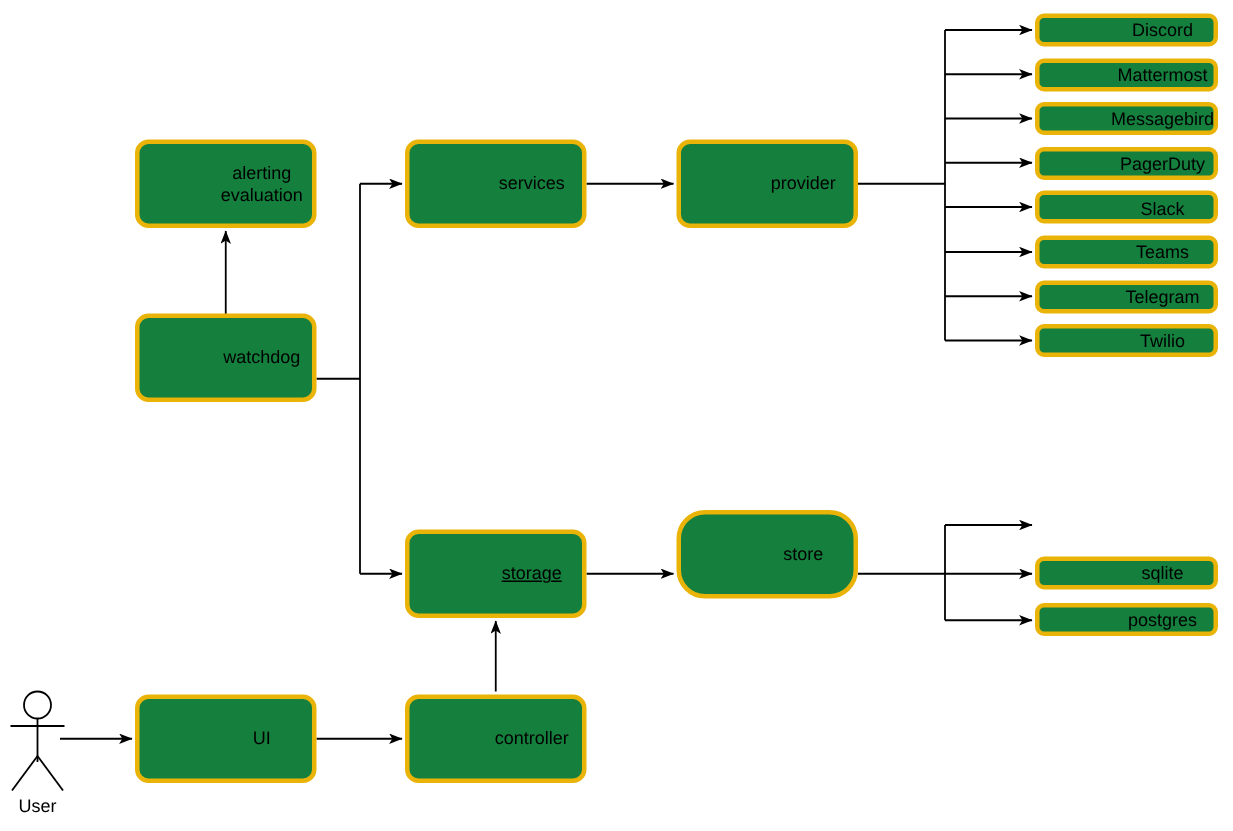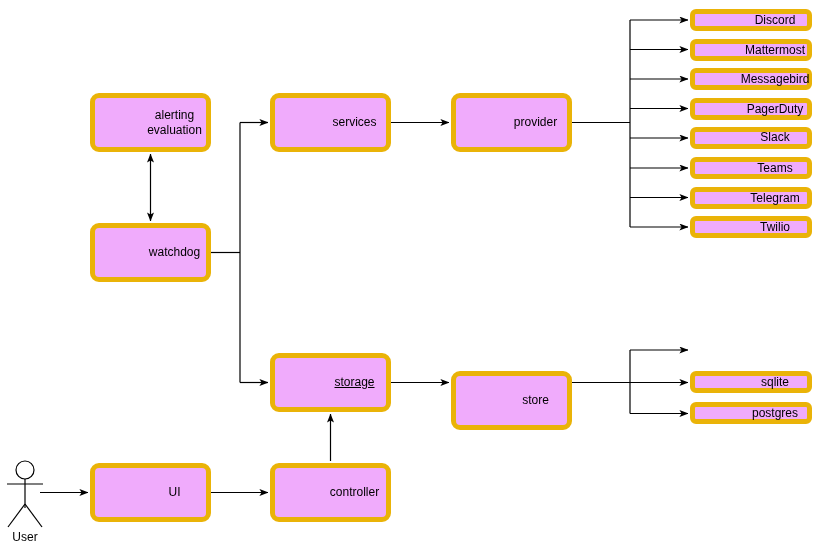--- a/index.html
+++ b/index.html
@@ -18,22 +18,22 @@
   #edges {
     position: absolute;
     left: 0;
     top: 0;
     width: 822px;
     height: 554px;
   }
   .node {
     position: absolute;
     box-sizing: border-box;
-    border: 5px solid #eab308;
-    background: #f0abfc;
+    border: 3px solid #eab308;
+    background: #15803d;
     border-radius: 9px;
     display: flex;
     align-items: center;
     justify-content: center;
     font-size: 12px;
     color: #000000;
     line-height: 1.2;
     text-align: center;
     z-index: 2;
     padding-left: 48px;
@@ -117,37 +117,37 @@
       <line x1="25" y1="504" x2="42" y2="527"></line>
     </g>
   </svg>
 
   <div class="actor-label" style="left:-5px; top:530px;">User</div>
 
   <div class="node main" style="left:90px; top:93px;">
     <span>alerting evaluation</span>
   </div>
 
-  <div class="node main" style="left:90px; top:223px;justify-content:center;">
+  <div class="node main" style="left:90px; top:209px;justify-content:center;">
     <span>watchdog</span>
   </div>
 
   <div class="node main" style="left:270px; top:93px;">
     <span>services</span>
   </div>
 
   <div class="node main" style="left:451px; top:93px;">
     <span>provider</span>
   </div>
 
   <div class="node main" style="left:270px; top:353px;text-decoration:underline;">
     <span>storage</span>
   </div>
 
-  <div class="node main" style="left:451px; top:371px;">
+  <div class="node main" style="left:451px; top:340px;border-radius:19px;">
     <span>store</span>
   </div>
 
   <div class="node main" style="left:90px; top:463px;">
     <span>UI</span>
   </div>
 
   <div class="node main" style="left:270px; top:463px;">
     <span>controller</span>
   </div>

